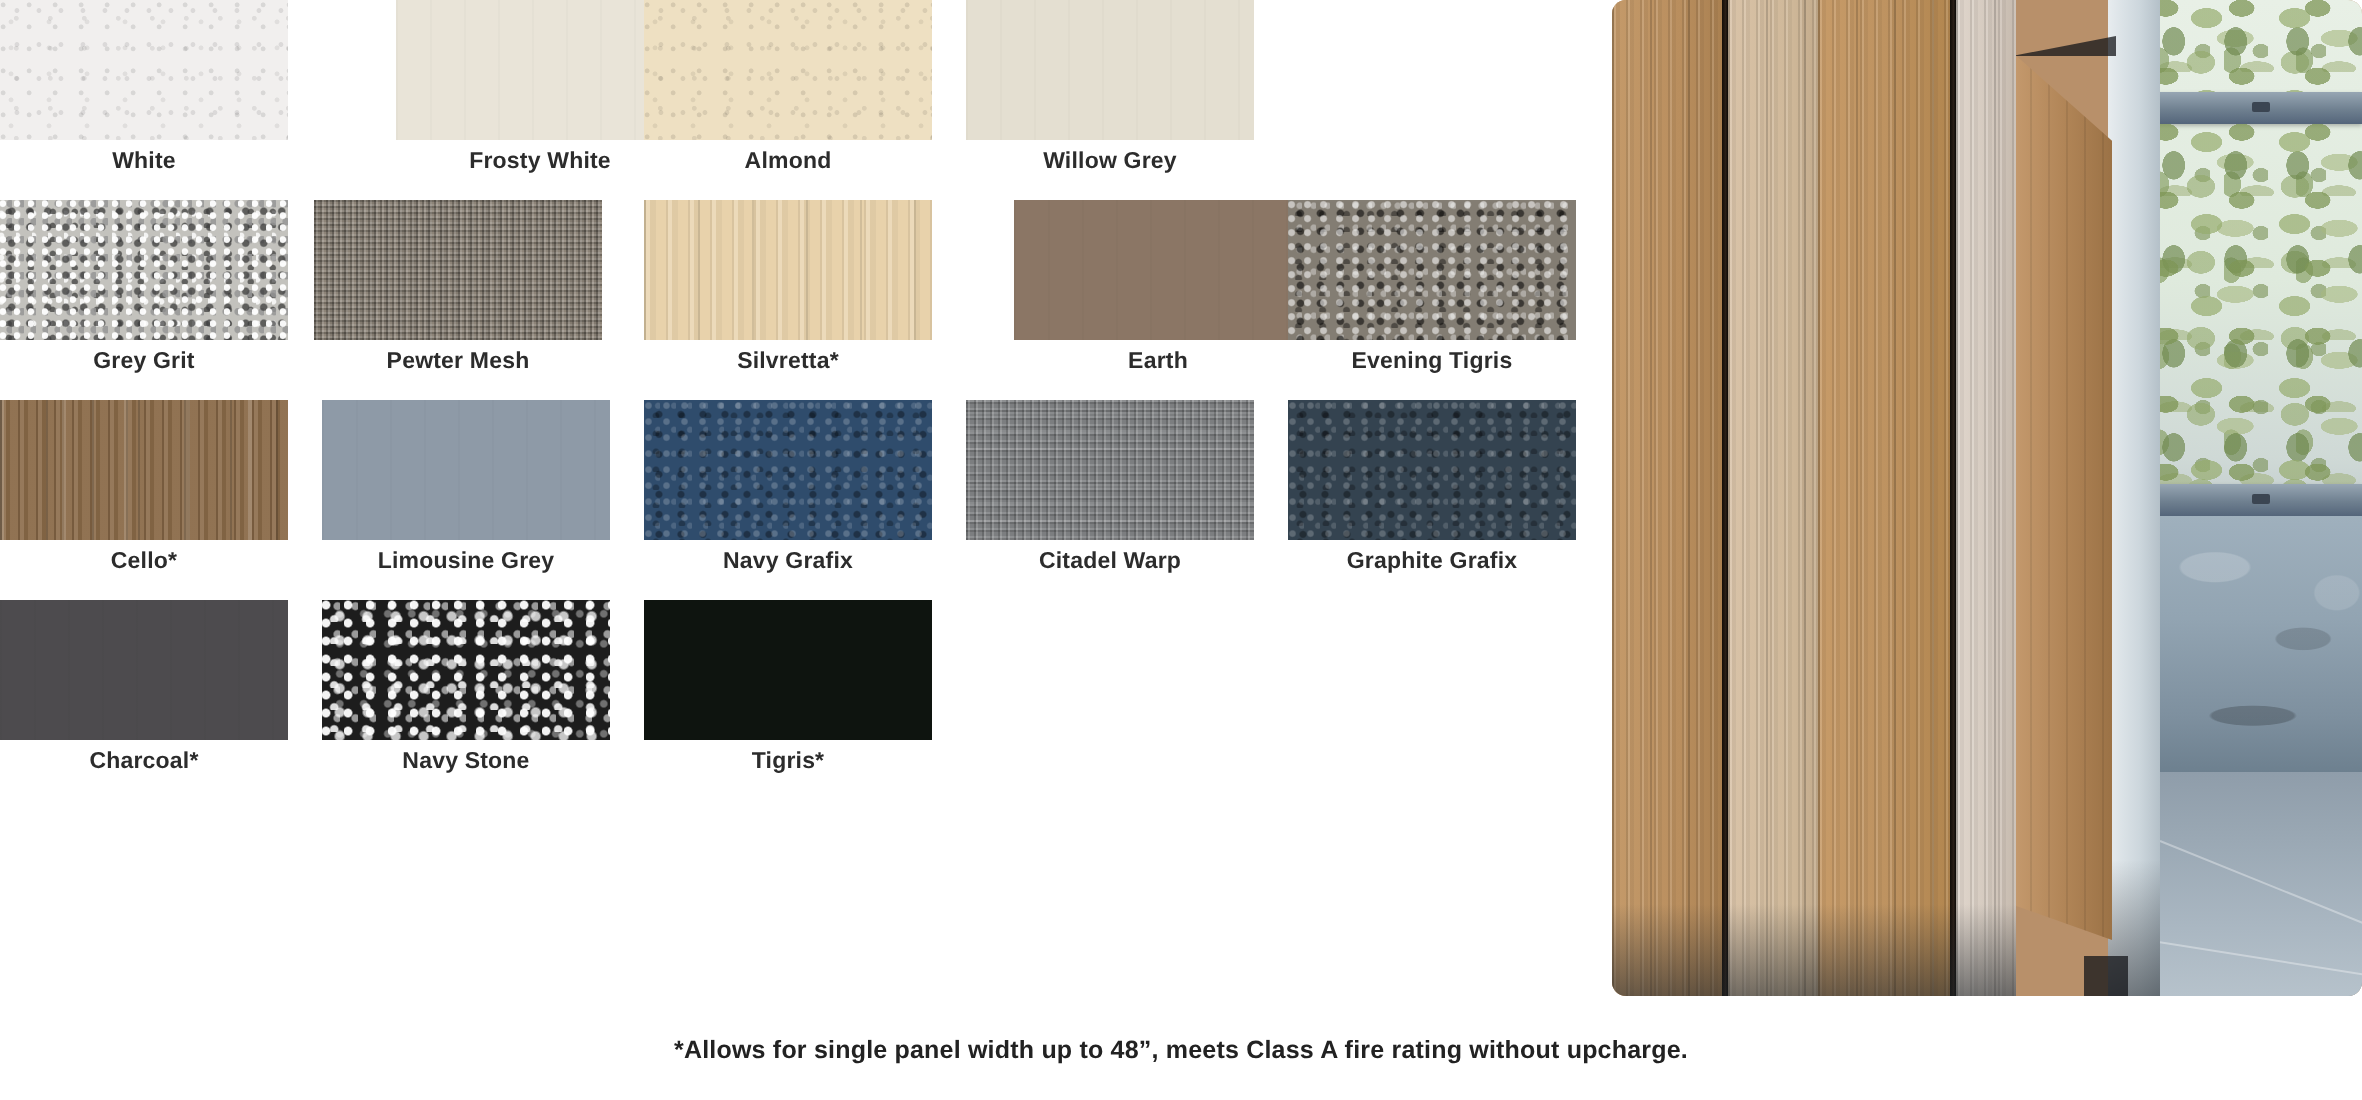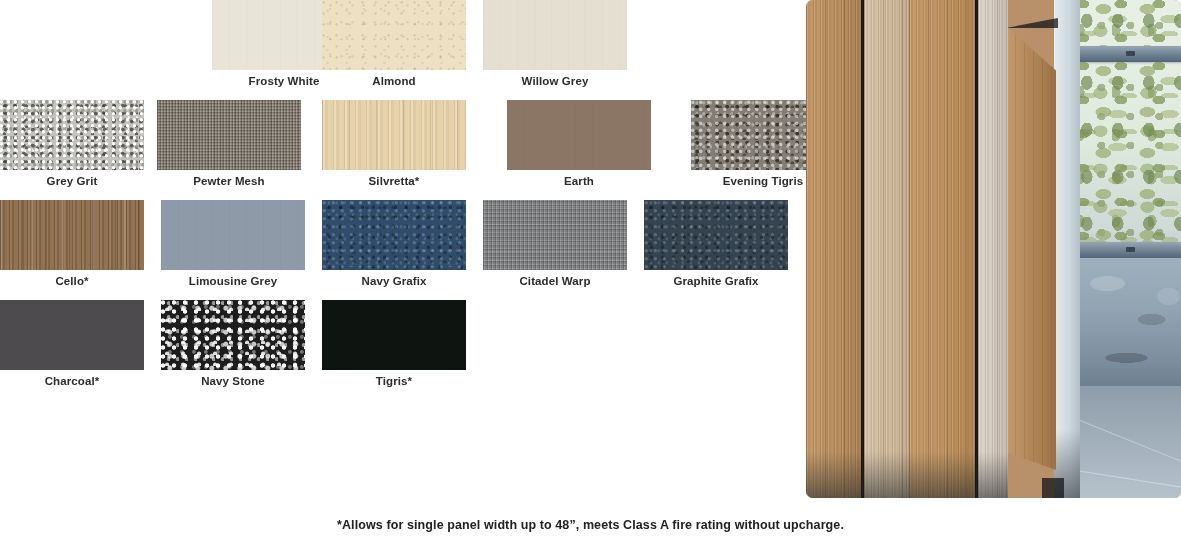--- a/index.html
+++ b/index.html
@@ -335,21 +335,25 @@
     position: absolute;
     background: linear-gradient(180deg, rgba(30,36,42,.0), rgba(30,36,42,.55));
   }
 </style>
 </head>
 <body>
 
 <div id="page">
 
   <div id="swatch-grid">
-      <div class="swatch-cell" style="left: 171px; top: 0px; padding-left: 41px;">
+      <div class="swatch-cell" style="left: 0px; top: 0px;">
+        <div class="swatch-chip tex-speck-fine" style="background-color: rgb(241, 239, 238);"></div>
+        <span class="swatch-label">White</span>
+      </div>
+      <div class="swatch-cell" style="left: 157px; top: 0px; padding-left: 41px;">
         <div class="swatch-chip tex-flat" style="background-color: rgb(233, 228, 216);"></div>
         <span class="swatch-label">Frosty White</span>
       </div>
       <div class="swatch-cell" style="left: 322px; top: 0px;">
         <div class="swatch-chip tex-speck-fine" style="background-color: rgb(238, 224, 194);"></div>
         <span class="swatch-label">Almond</span>
       </div>
       <div class="swatch-cell" style="left: 483px; top: 0px;">
         <div class="swatch-chip tex-flat" style="background-color: rgb(228, 223, 209);"></div>
         <span class="swatch-label">Willow Grey</span>
@@ -363,21 +367,21 @@
         <span class="swatch-label">Pewter Mesh</span>
       </div>
       <div class="swatch-cell" style="left: 322px; top: 100px;">
         <div class="swatch-chip tex-silvretta" style="background-color: rgb(232, 210, 171);"></div>
         <span class="swatch-label">Silvretta*</span>
       </div>
       <div class="swatch-cell" style="left: 483px; top: 100px; margin-left: 24px;">
         <div class="swatch-chip tex-flat" style="background-color: rgb(139, 118, 101);"></div>
         <span class="swatch-label">Earth</span>
       </div>
-      <div class="swatch-cell" style="left: 644px; top: 100px; margin-left: 47px;">
+      <div class="swatch-cell" style="left: 644px; top: 100px;">
         <div class="swatch-chip tex-tigris" style="background-color: rgb(131, 125, 115);"></div>
         <span class="swatch-label">Evening Tigris</span>
       </div>
       <div class="swatch-cell" style="left: 0px; top: 200px;">
         <div class="swatch-chip tex-woodgrain" style="background-color: rgb(138, 106, 72);"></div>
         <span class="swatch-label">Cello*</span>
       </div>
       <div class="swatch-cell" style="left: 161px; top: 200px;">
         <div class="swatch-chip tex-flat" style="background-color: rgb(142, 154, 167);"></div>
         <span class="swatch-label">Limousine Grey</span>

